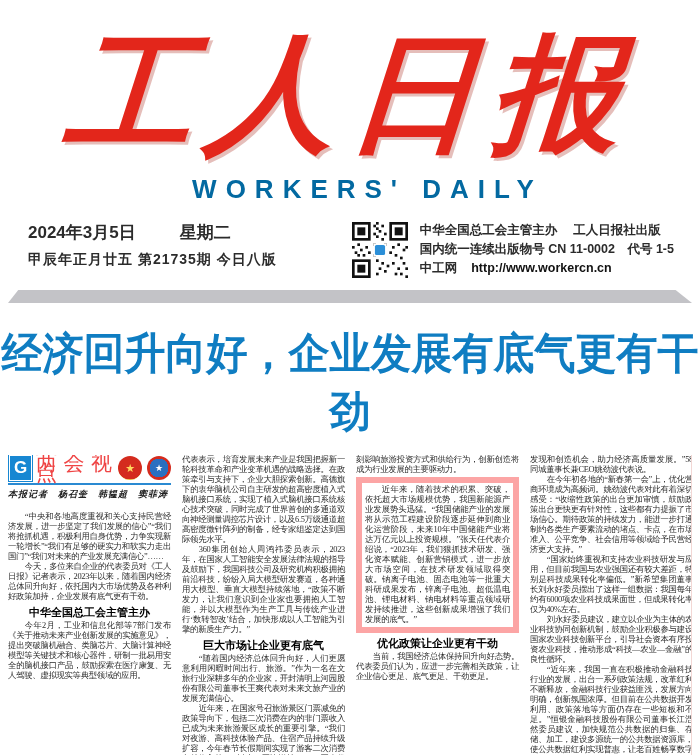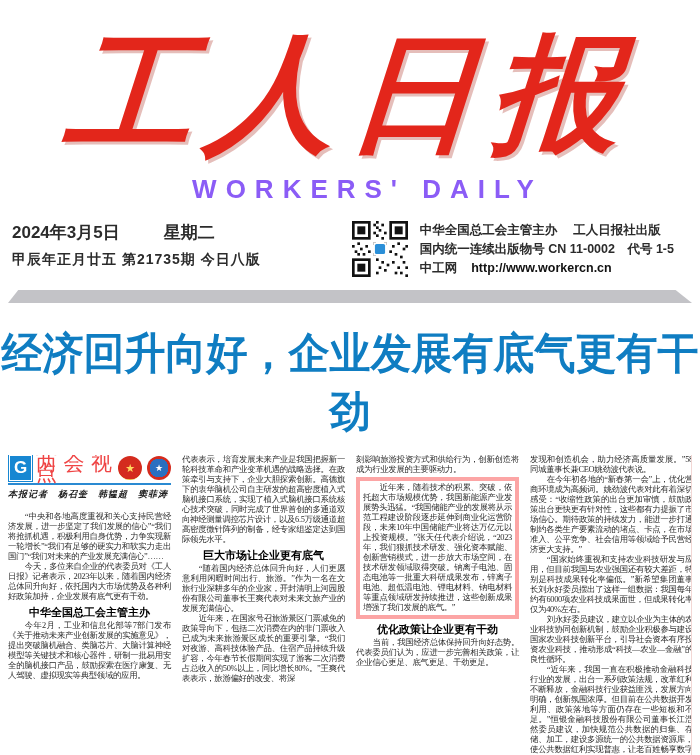--- a/index.html
+++ b/index.html
@@ -12,28 +12,28 @@
   .masthead { padding-top:14px; text-align:center; }
   .masthead-title {
     font-family:"DejaVu Serif","Liberation Serif",serif;
     font-size:128px; line-height:158px; font-weight:bold; font-style:italic;
     color:#e3261b; letter-spacing:14px;
     transform:skewX(-4deg); display:inline-block;
     text-shadow:3px 3px 0 rgba(170,40,25,.30);
   }
   .masthead-sub {
     font-family:"Liberation Sans","DejaVu Sans",sans-serif;
-    font-size:26px; font-weight:bold; color:#8b5cf6; letter-spacing:9px; margin-top:2px;padding-left:35px;
+    font-size:26px; font-weight:bold; color:#0369a1; letter-spacing:9px; margin-top:2px;padding-left:35px;
   }
   
   .dateline { display:flex; justify-content:space-between; align-items:flex-start;
-    margin:16px 26px 0 12px; font-family:"Liberation Sans","DejaVu Sans",sans-serif; }
+    margin:16px 26px 0 28px; font-family:"Liberation Sans","DejaVu Sans",sans-serif; }
   .date-left .l1 { font-size:17px; font-weight:bold; display:flex; gap:44px; }
   .date-left .l2 { font-size:14px; font-weight:bold; margin-top:7px; letter-spacing:1px; }
-  .date-right { display:flex; gap:12px; align-items:flex-start; }
+  .date-right { display:flex; gap:12px; align-items:center; }
   .qr { width:56px; height:56px; }
   .pub { font-size:12.5px; font-weight:bold; line-height:19px; }
   .pub .url { font-weight:bold; color:#111; text-decoration:none; }
   
   .ribbon { margin:12px 8px 0 8px; height:13px; background:#c3c3c7;
     clip-path:polygon(1.5% 0, 97.6% 0, 100% 100%, 0 100%); }
   
   .headline {
     margin-top:22px; text-align:center;
     font-family:"Liberation Sans","DejaVu Sans",sans-serif;
@@ -43,21 +43,21 @@
   
   .article { display:flex; gap:11px; margin:20px 8px 0 8px; height:340px; overflow:hidden;
     border-right:1px solid #f2d7d4; padding-right:4px; }
   .col { width:163px; flex:0 0 163px; font-size:8.4px; line-height:10px;
     letter-spacing:-0.3px; text-align:justify; }
   .p { text-indent:2em; }
   .cont { text-indent:0; }
   .subhead { font-family:"Liberation Sans","DejaVu Sans",sans-serif;
     font-size:11px; font-weight:bold; color:#000; text-align:center;
     letter-spacing:0; margin:5px 0 4px 0; text-indent:0; }
-  .redbox { border:4px solid #fca5a5; padding:2px 3px; margin:2px 0; }
+  .redbox { border:6px solid #fca5a5; padding:2px 3px; margin:2px 0; }
   .byline { font-style:italic; font-weight:bold; font-size:9px; letter-spacing:1px;
     margin:3px 0 13px 0; color:#222; }
   
   .badge-row { display:flex; align-items:center; gap:5px; padding-bottom:3px;
     border-bottom:2px solid #2a8ad2; margin-bottom:4px; height:30px; }
   .g-logo { width:24px; height:24px; background:#1787d2; color:#fff; font-weight:bold;
     font-family:"Liberation Sans","DejaVu Sans",sans-serif; font-size:17px;
     display:flex; align-items:center; justify-content:center;
     box-shadow:0 0 0 1px #fff, 0 0 0 2px #1787d2; margin-left:2px; }
   .badge-label { color:#ef4444; font-family:"Liberation Sans","DejaVu Sans",sans-serif;
@@ -174,20 +174,21 @@
     <div class="byline">本报记者　杨召奎　韩韫超　窦菲涛</div>
     <p class="p">“中央和各地高度重视和关心支持民营经济发展，进一步坚定了我们发展的信心”“我们将抢抓机遇，积极利用自身优势，力争实现新一轮增长”“我们有足够的硬实力和软实力走出国门”“我们对未来的产业发展充满信心”……</p>
     <p class="p">今天，多位来自企业的代表委员对《工人日报》记者表示，2023年以来，随着国内经济总体回升向好，依托国内大市场优势及各种利好政策加持，企业发展有底气更有干劲。</p>
     <p class="subhead">中华全国总工会主管主办</p>
     <p class="p">今年2月，工业和信息化部等7部门发布《关于推动未来产业创新发展的实施意见》，提出突破脑机融合、类脑芯片、大脑计算神经模型等关键技术和核心器件，研制一批易用安全的脑机接口产品，鼓励探索在医疗康复、无人驾驶、虚拟现实等典型领域的应用。</p>
 
   </div>
 
   <div class="col">
     <p class="p cont">代表表示，培育发展未来产业是我国把握新一轮科技革命和产业变革机遇的战略选择。在政策牵引与支持下，企业大胆探索创新。高德旗下的衷华脑机公司自主研发的超高密度植入式脑机接口系统，实现了植入式脑机接口系统核心技术突破，同时完成了世界首创的多通道双向神经测量调控芯片设计，以及6.5万级通道超高密度微针阵列的制备，经专家组鉴定达到国际领先水平。</p>
+    <p class="p">360集团创始人周鸿祎委员表示，2023年，在国家人工智能安全发展法律法规的指导及鼓励下，我国科技公司及研究机构积极拥抱前沿科技，纷纷入局大模型研发赛道，各种通用大模型、垂直大模型持续落地，“政策不断发力，让我们意识到企业家也要拥抱人工智能，并以大模型作为生产工具与传统产业进行‘数转智改’结合，加快形成以人工智能为引擎的新质生产力。”</p>
     <p class="subhead">巨大市场让企业更有底气</p>
     <p class="p">“随着国内经济总体回升向好，人们更愿意利用闲暇时间出行、旅游。”作为一名在文旅行业深耕多年的企业家，开封清明上河园股份有限公司董事长王爽代表对未来文旅产业的发展充满信心。</p>
     <p class="p">近年来，在国家号召旅游景区门票减免的政策导向下，包括二次消费在内的非门票收入已成为未来旅游景区成长的重要引擎。“我们对夜游、高科技体验产品、住宿产品持续升级扩容，今年春节长假期间实现了游客二次消费占总收入的50%以上，同比增长80%。”王爽代表表示，旅游偏好的改变、将深</p>
   </div>
 
   <div class="col">
     <p class="p cont">刻影响旅游投资方式和供给行为，创新创造将成为行业发展的主要驱动力。</p>
     <div class="redbox">
       <p class="p">近年来，随着技术的积累、突破，依托超大市场规模优势，我国新能源产业发展势头迅猛。“我国储能产业的发展将从示范工程建设阶段逐步延伸到商业化运营阶段，未来10年中国储能产业将达万亿元以上投资规模。”张天任代表介绍说，“2023年，我们狠抓技术研发、强化资本赋能、创新营销模式，进一步放大市场空间，在技术研发领域取得突破。钠离子电池、固态电池等一批重大科研成果发布，锌离子电池、超低温电池、锂电材料、钠电材料等重点领域研发持续推进，这些创新成果增强了我们发展的底气。”</p>
     </div>

